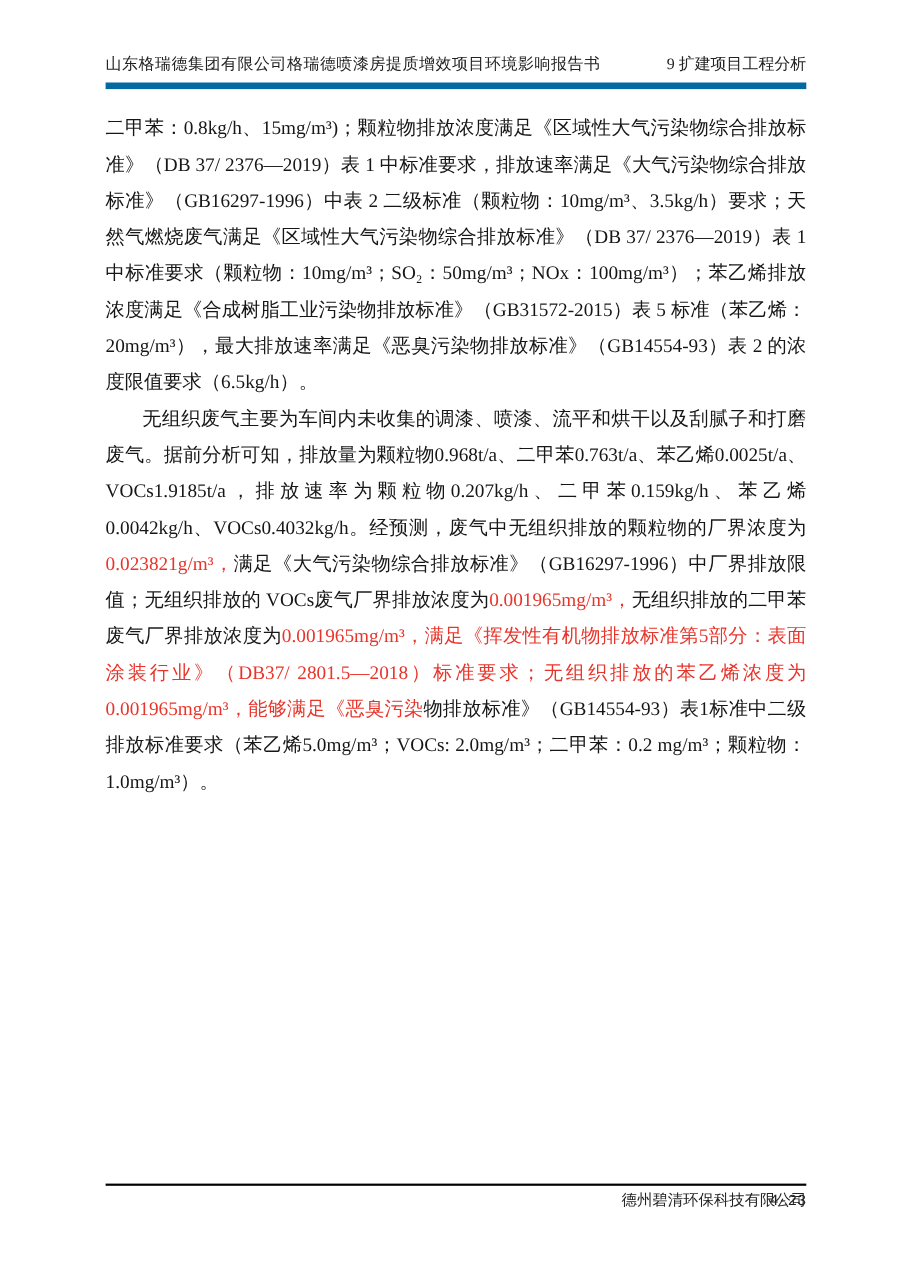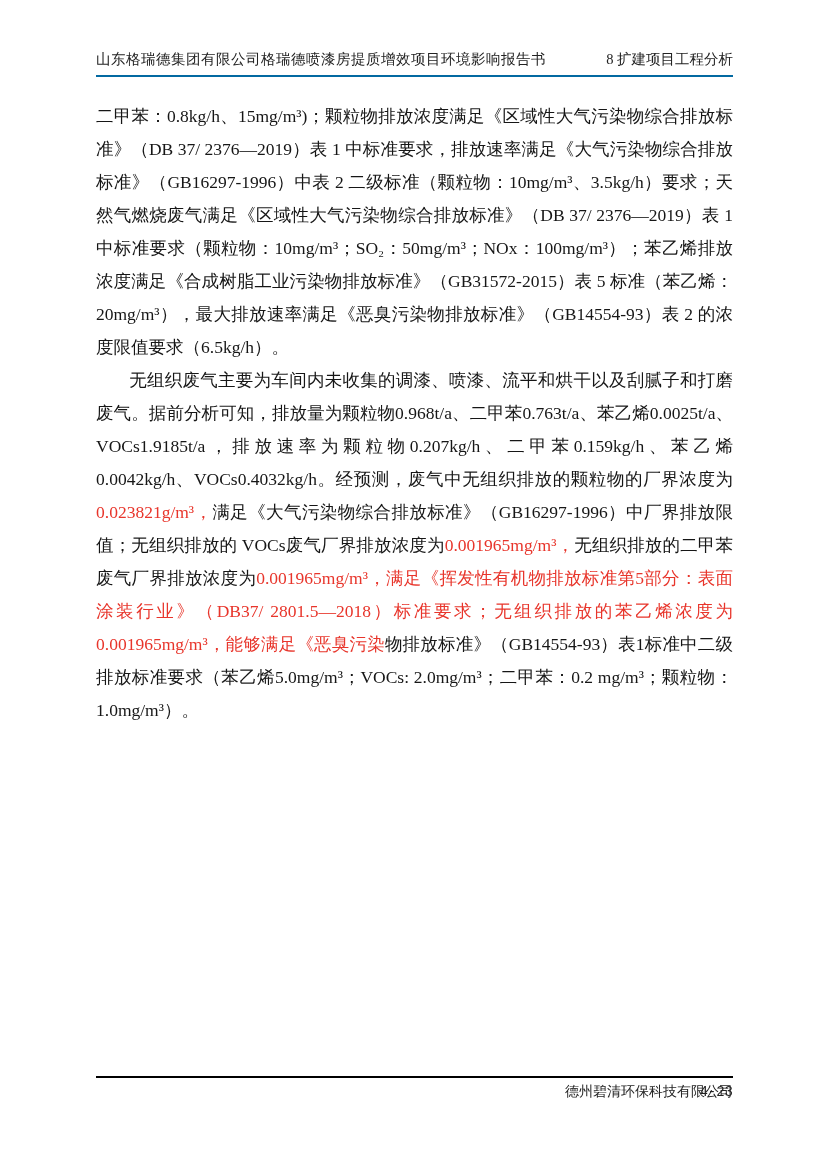--- a/index.html
+++ b/index.html
@@ -16,21 +16,21 @@
   .header {
     position: absolute;
     left: 96px;
     width: 637px;
     top: 48px;
     display: flex;
     justify-content: space-between;
     align-items: flex-end;
     font-size: 14.5px;
     line-height: 22px;
-    border-bottom: 2px solid #0369a1;
+    border-bottom: 6px solid #0369a1;
     padding-bottom: 5px;
     color: #222;
   }
   .header .h-left { letter-spacing: 0.5px; }
   .header .h-right { white-space: nowrap; }
   .body-block {
     position: absolute;
     left: 96px;
     width: 637px;
     top: 100px;
@@ -76,21 +76,21 @@
     text-align: center;
   }
 </style>
 </head>
 <body>
 
 <div class="page">
 
   <div class="header">
     <span class="h-left">山东格瑞德集团有限公司格瑞德喷漆房提质增效项目环境影响报告书</span>
-    <span class="h-right">8 扩建项目工程分析</span>
+    <span class="h-right">9 扩建项目工程分析</span>
   </div>
 
   <div class="body-block">
     <p>二甲苯：0.8kg/h、15mg/m³)；颗粒物排放浓度满足《区域性大气污染物综合排放标准》（DB 37/ 2376—2019）表 1 中标准要求，排放速率满足《大气污染物综合排放标准》（GB16297-1996）中表 2 二级标准（颗粒物：10mg/m³、3.5kg/h）要求；天然气燃烧废气满足《区域性大气污染物综合排放标准》（DB 37/ 2376—2019）表 1 中标准要求（颗粒物：10mg/m³；SO₂：50mg/m³；NOx：100mg/m³）；苯乙烯排放浓度满足《合成树脂工业污染物排放标准》（GB31572-2015）表 5 标准（苯乙烯：20mg/m³），最大排放速率满足《恶臭污染物排放标准》（GB14554-93）表 2 的浓度限值要求（6.5kg/h）。</p>
 
 
     <p class="indent"><span>无组织废气主要为车间内未收集的调漆、喷漆、流平和烘干以及刮腻子和打磨废气。据前分析可知，排放量为颗粒物0.968t/a、二甲苯0.763t/a、苯乙烯0.0025t/a、VOCs1.9185t/a，排放速率为颗粒物0.207kg/h、二甲苯0.159kg/h、苯乙烯0.0042kg/h、VOCs0.4032kg/h。经预测，废气中无组织排放的颗粒物的厂界浓度为</span><span class="red">0.023821g/m³，</span><span>满足《大气污染物综合排放标准》（GB16297-1996）中厂界排放限值；无组织排放的 VOCs废气厂界排放浓度为</span><span class="red">0.001965mg/m³，</span><span>无组织排放的二甲苯废气厂界排放浓度为</span><span class="red">0.001965mg/m³，满足《挥发性有机物排放标准第5部分：表面涂装行业》（DB37/ 2801.5—2018）标准要求；无组织排放的苯乙烯浓度为0.001965mg/m³，能够满足《恶臭污染</span><span>物排放标准》（GB14554-93）表1标准中二级排放标准要求（苯乙烯5.0mg/m³；VOCs: 2.0mg/m³；二甲苯：0.2 mg/m³；颗粒物：1.0mg/m³）。</span></p>
   </div>
 
   <div class="footer">

